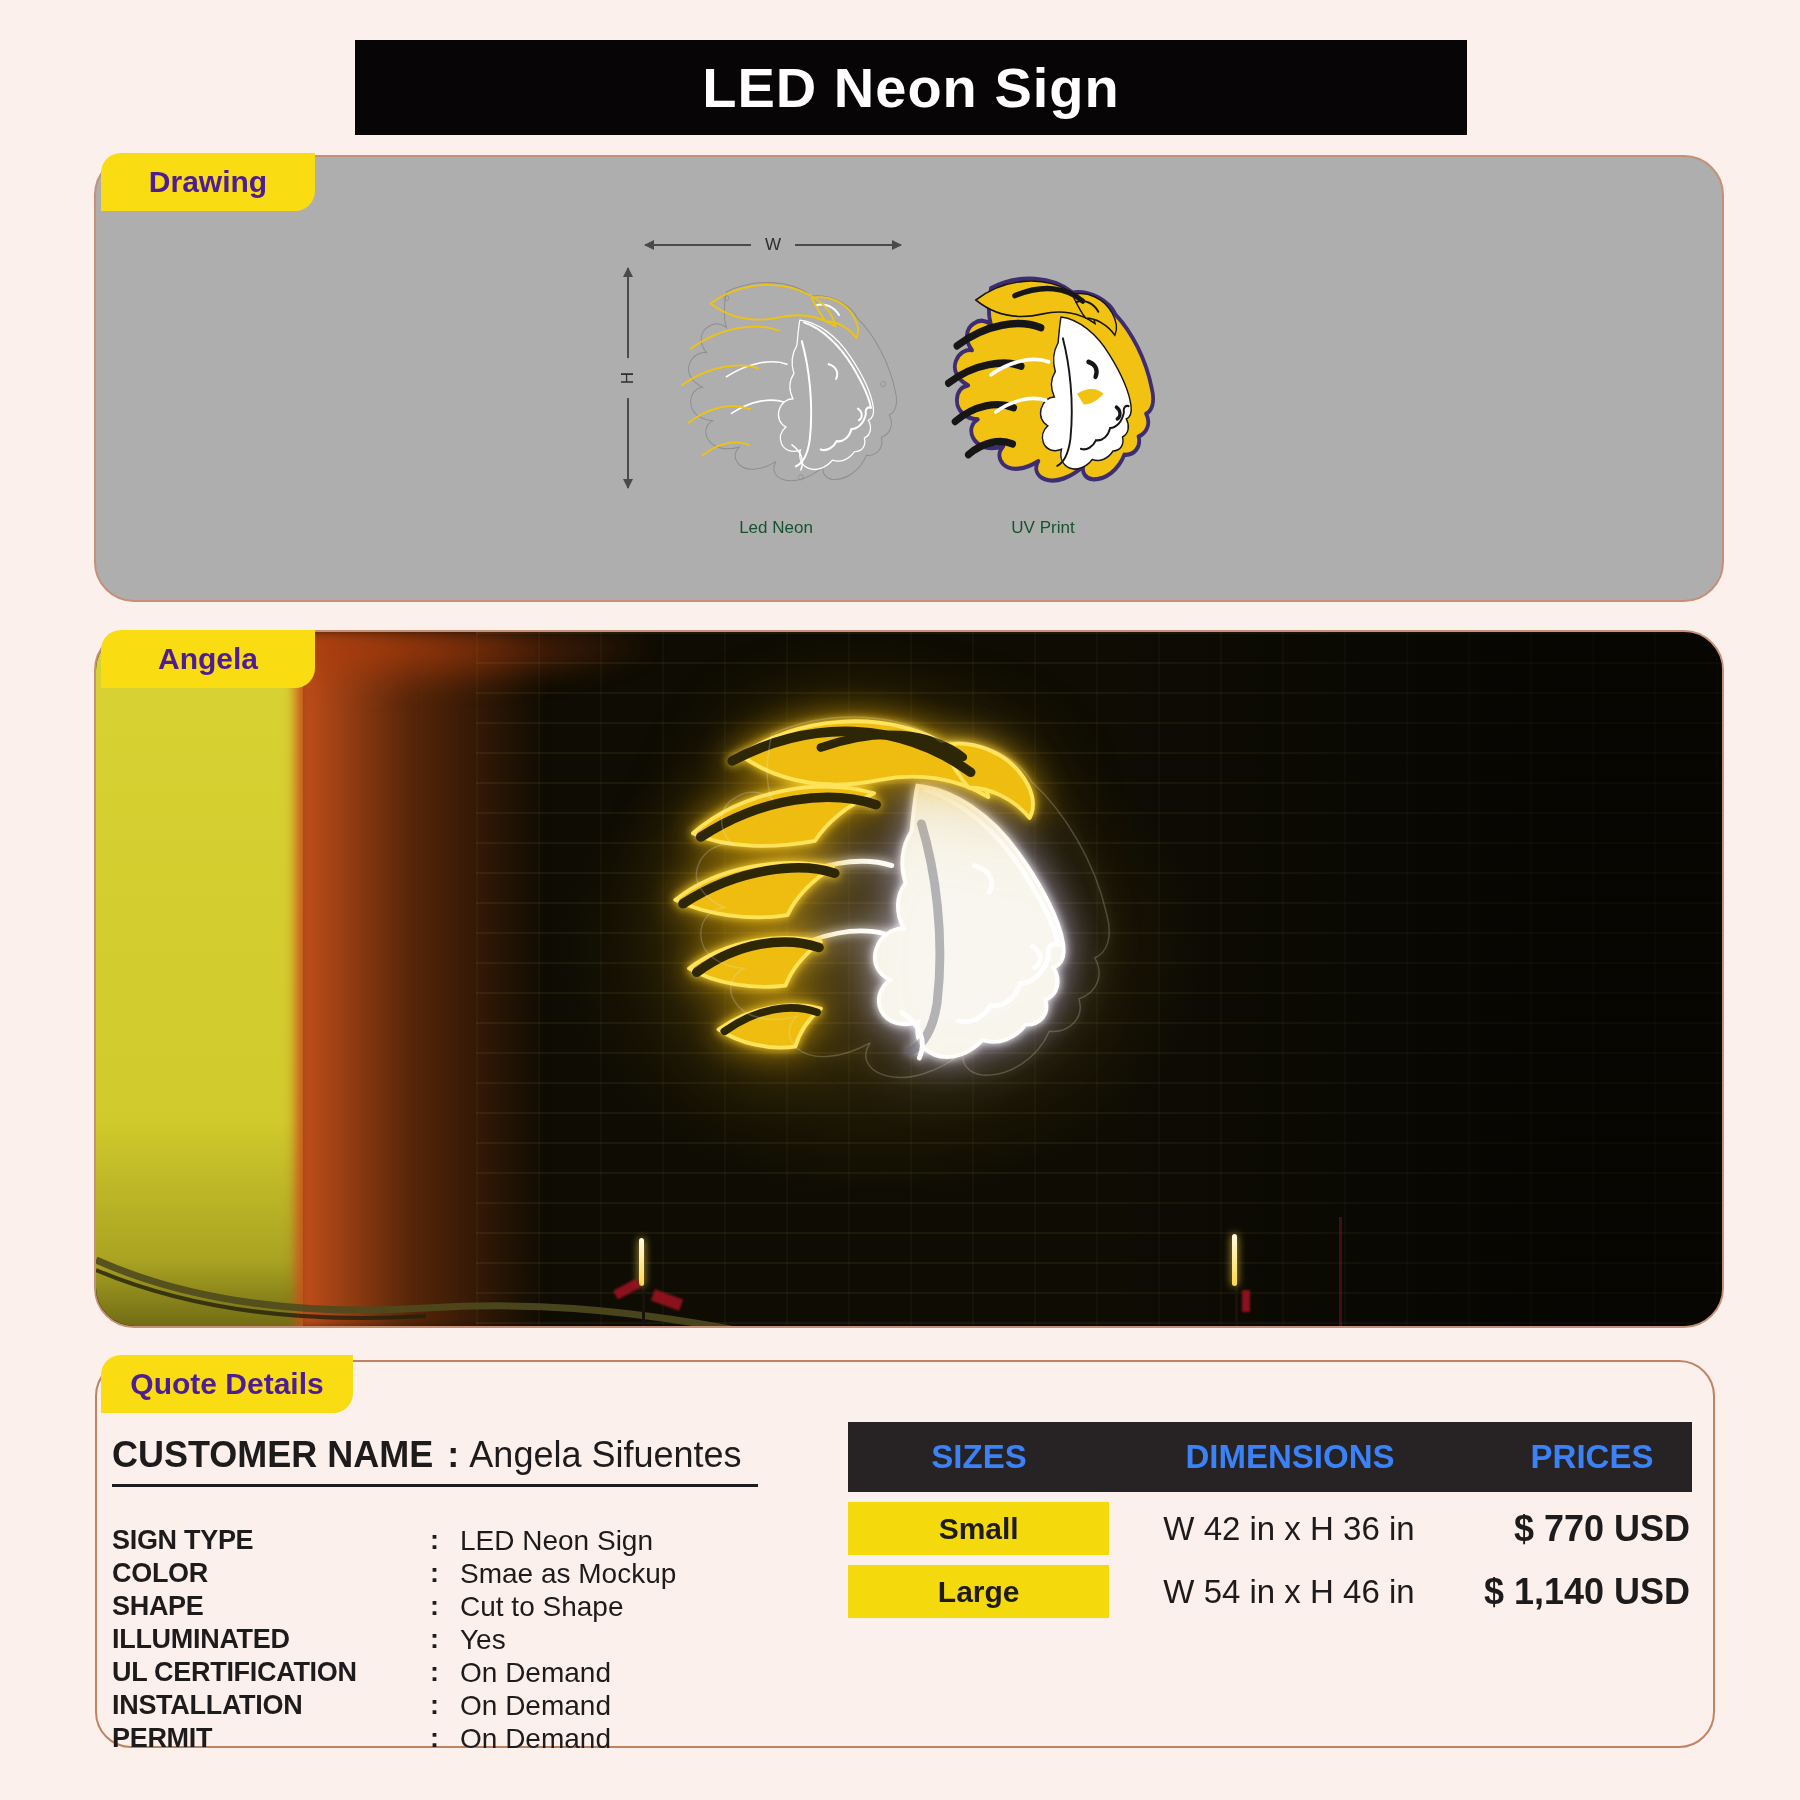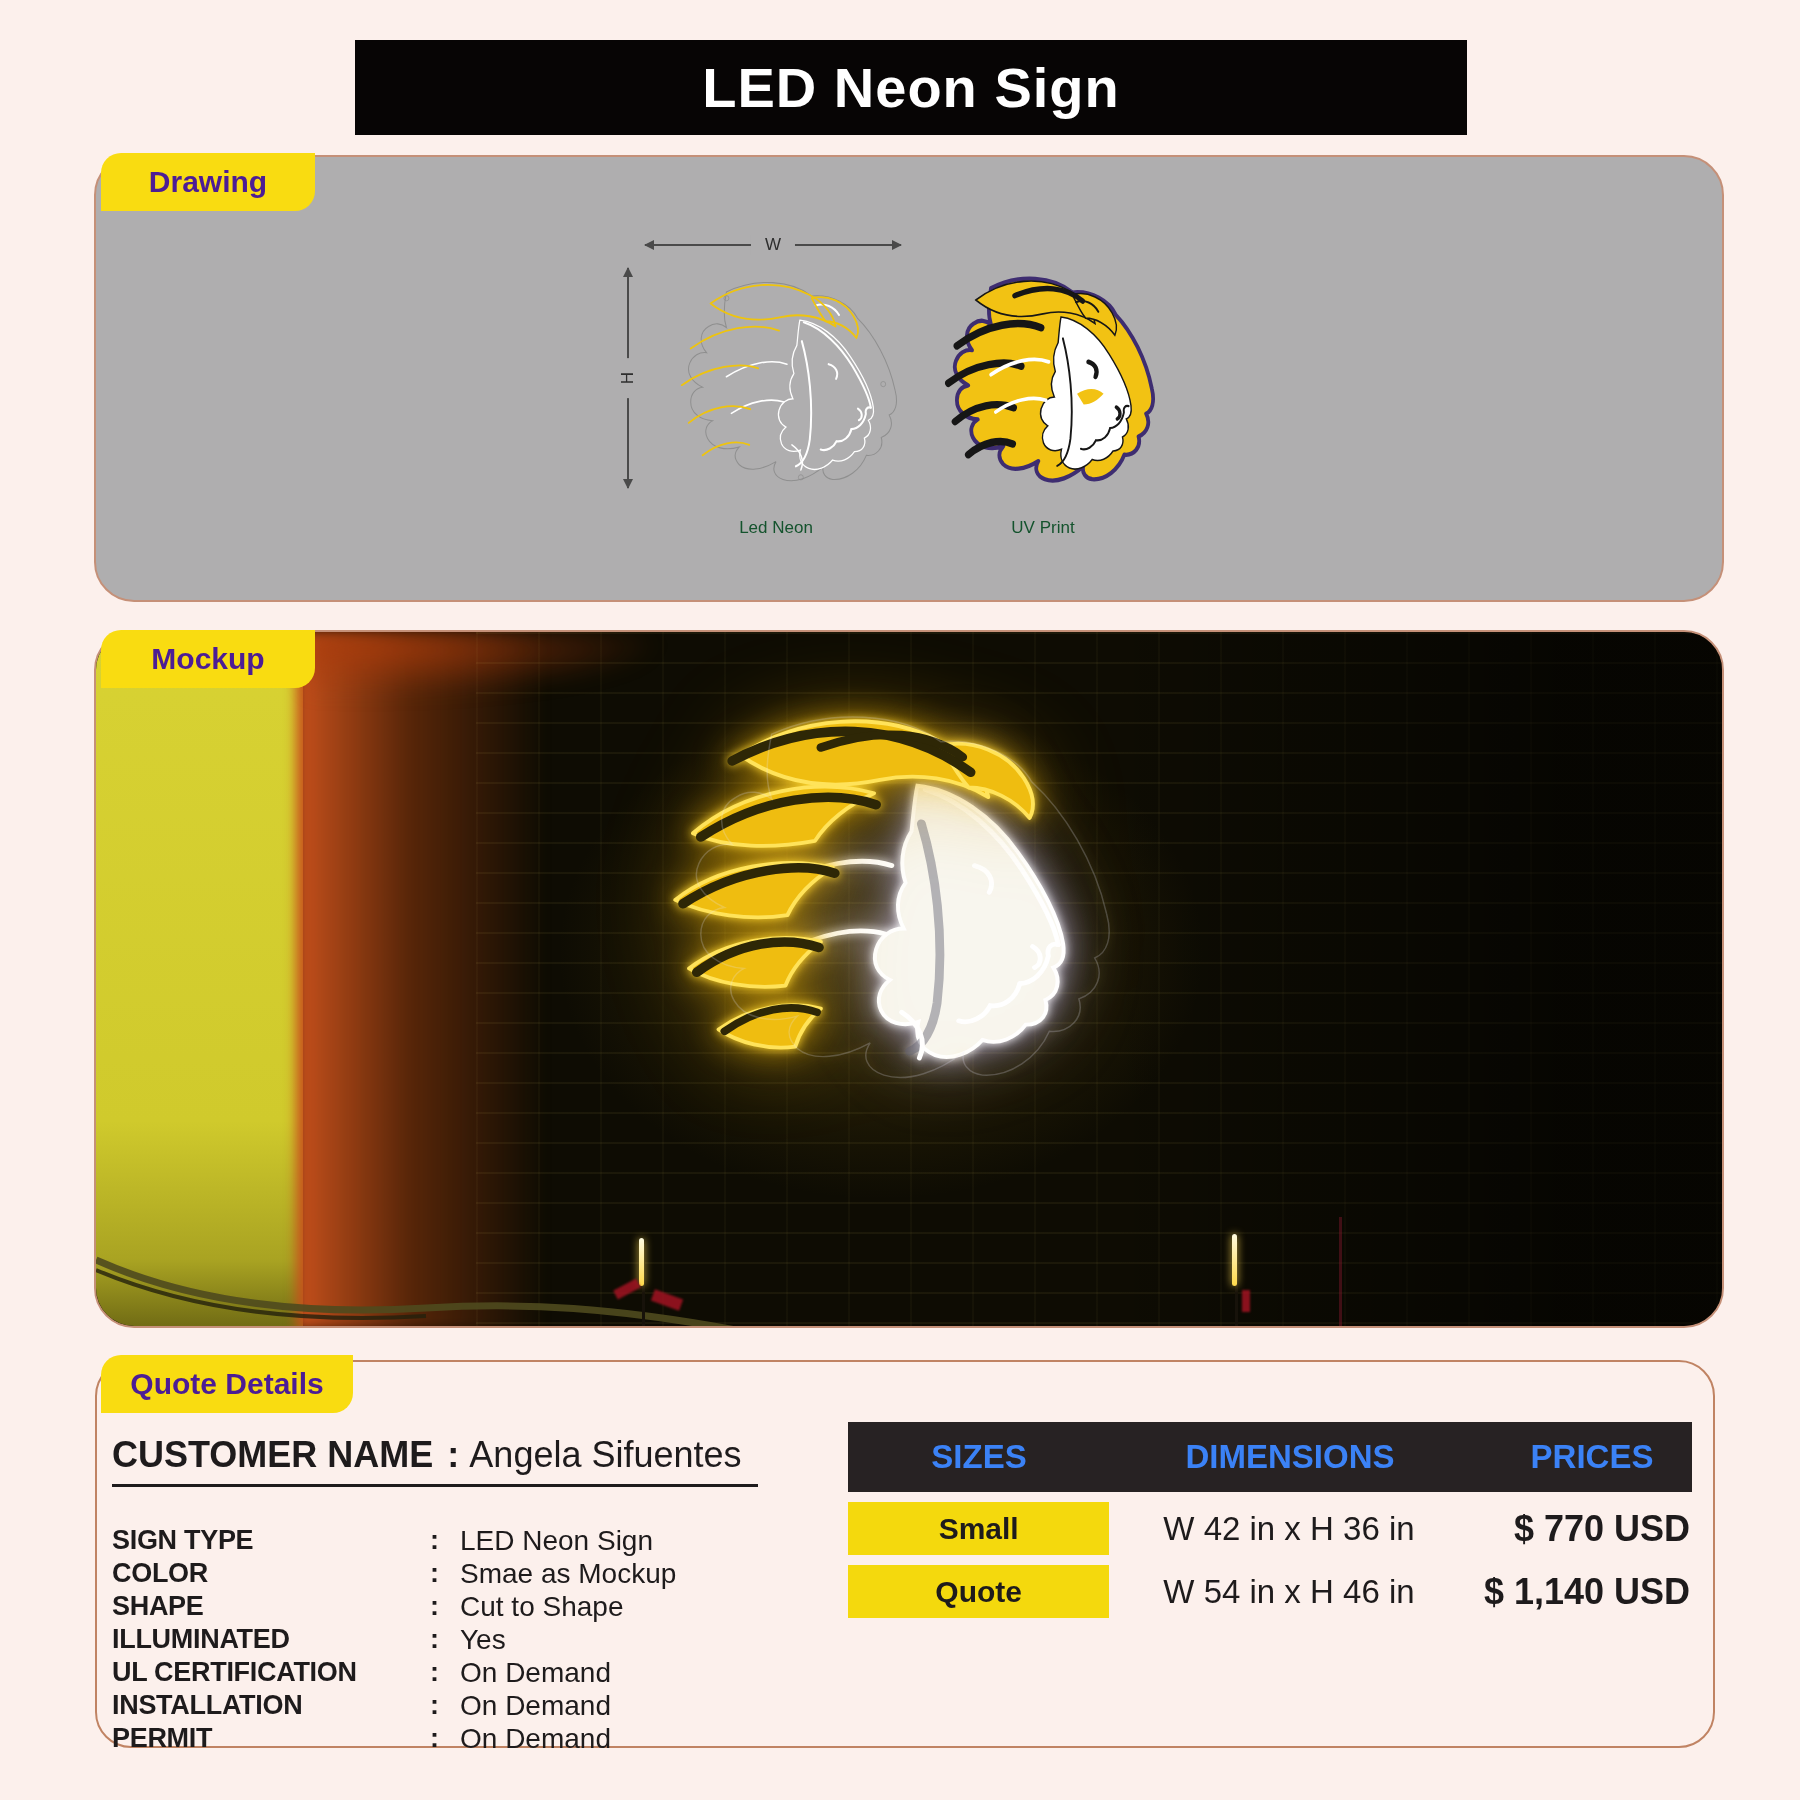--- a/index.html
+++ b/index.html
@@ -272,21 +272,21 @@
     <div class="abs pole" style="left:546px;top:612px;width:3px;height:86px"></div>
     <div class="abs streak" style="left:543px;top:606px;width:5px;height:48px"></div>
     <div class="abs red-bit" style="left:518px;top:652px;width:26px;height:10px;transform:rotate(-28deg)"></div>
     <div class="abs red-bit" style="left:556px;top:662px;width:30px;height:12px;transform:rotate(20deg)"></div>
     <div class="abs pole" style="left:1139px;top:610px;width:3px;height:88px"></div>
     <div class="abs streak" style="left:1136px;top:602px;width:5px;height:52px"></div>
     <div class="abs red-bit" style="left:1146px;top:658px;width:8px;height:22px"></div>
     <div class="abs maroon-line"></div>
   </div>
   <div class="abs tag tag-mockup">
-    <span>Mockup</span>
+    <span>Angela</span>
   </div>
 
   <div class="abs quote-border"></div>
   <div class="abs tag tag-quote">
     <span>Quote Details</span>
   </div>
 
   <div class="abs customer-row">
     <span class="lbl">CUSTOMER NAME</span>
     <span class="sep">:</span>
@@ -337,19 +337,19 @@
       <span class="h1">SIZES</span>
       <span class="h2">DIMENSIONS</span>
       <span class="h3">PRICES</span>
     </div>
     <div class="trow">
       <span class="size-badge">Small</span>
       <span class="dims">W 42 in x H 36 in</span>
       <span class="price">$ 770 USD</span>
     </div>
     <div class="trow">
-      <span class="size-badge">Quote</span>
+      <span class="size-badge">Large</span>
       <span class="dims">W 54 in x H 46 in</span>
       <span class="price">$ 1,140 USD</span>
     </div>
   </div>
 
 </div>
 
 </body></html>

